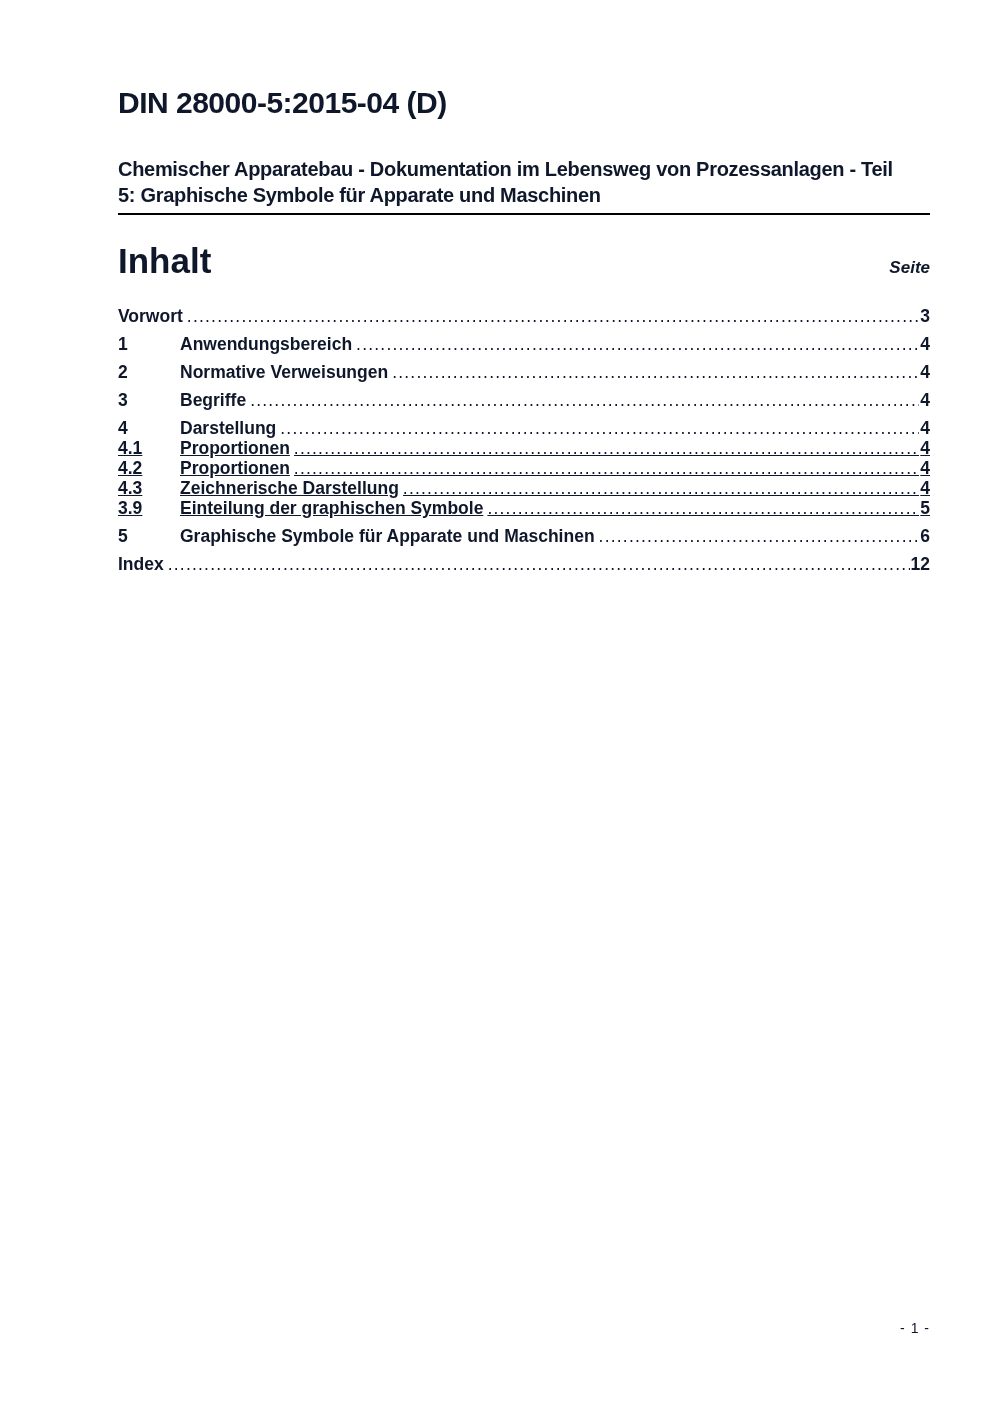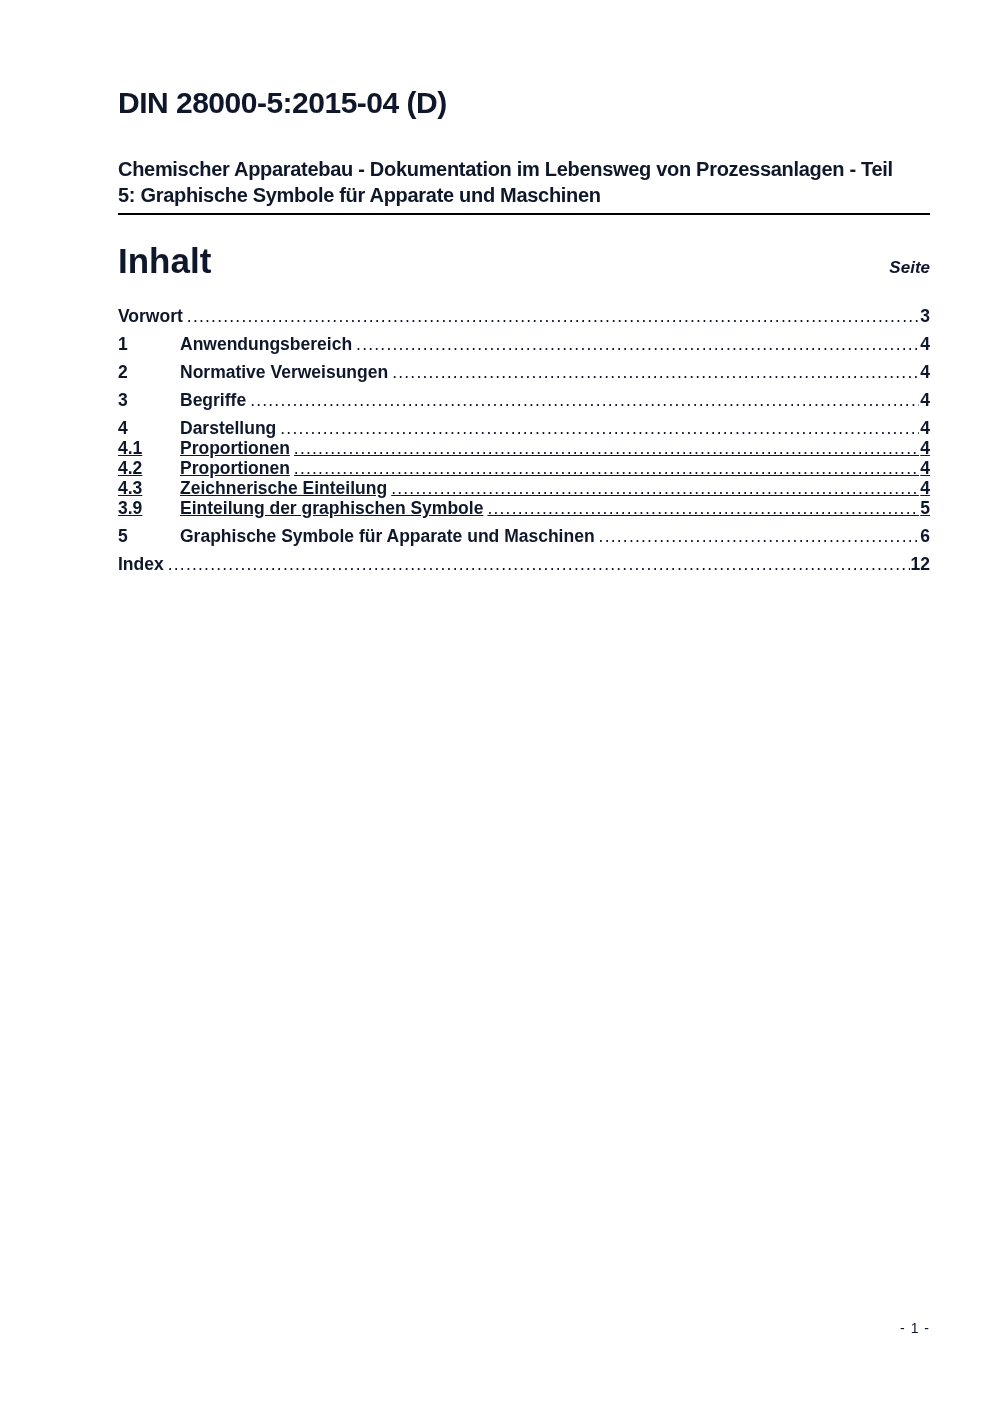--- a/index.html
+++ b/index.html
@@ -166,21 +166,21 @@
 
   <div class="toc-row sub">
     <span class="toc-num">4.2</span>
     <span class="toc-label">Proportionen</span>
     <span class="toc-leader">................................................................................................................................................................................................................................................................................................................................................................................................................</span>
     <span class="toc-page">4</span>
   </div>
 
   <div class="toc-row sub">
     <span class="toc-num">4.3</span>
-    <span class="toc-label">Zeichnerische Einteilung</span>
+    <span class="toc-label">Zeichnerische Darstellung</span>
     <span class="toc-leader">................................................................................................................................................................................................................................................................................................................................................................................................................</span>
     <span class="toc-page">4</span>
   </div>
 
   <div class="toc-row sub">
     <span class="toc-num">3.9</span>
     <span class="toc-label">Einteilung der graphischen Symbole</span>
     <span class="toc-leader">................................................................................................................................................................................................................................................................................................................................................................................................................</span>
     <span class="toc-page">5</span>
   </div>

